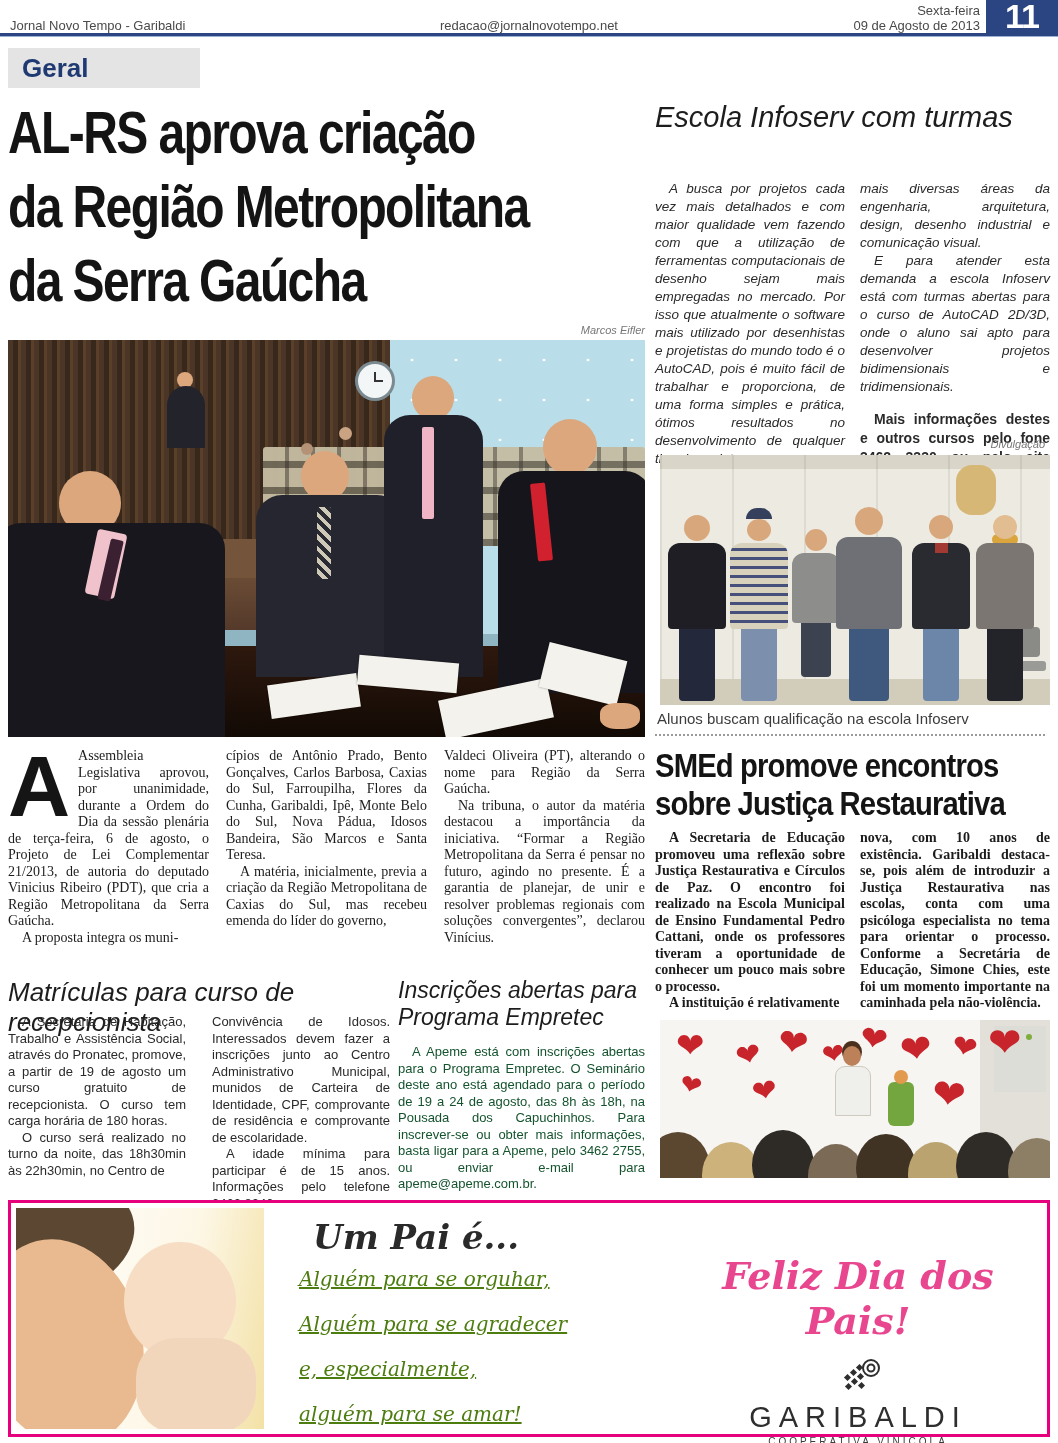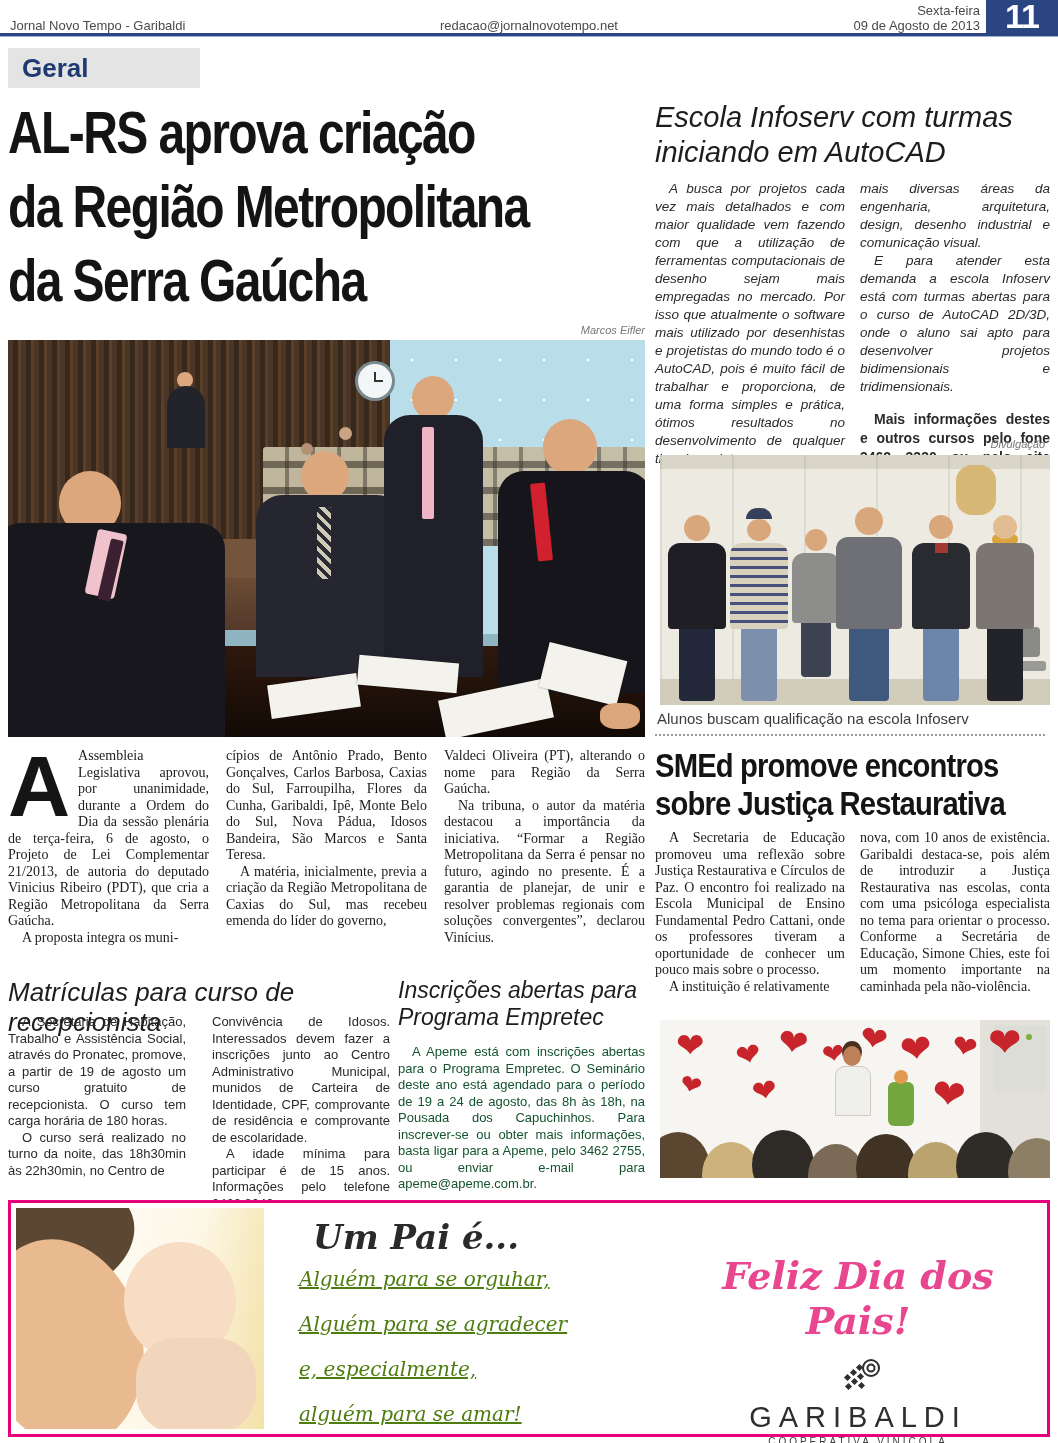--- a/index.html
+++ b/index.html
@@ -107,21 +107,21 @@
   .inf-body{top:80px;left:0;width:395px;font-style:italic;font-size:13.5px;line-height:18px;color:#2a2a2a;}
   .inf-body .col{width:190px;margin-right:15px;}
   .inf-body .col:last-child{margin-right:0;}
   .contact{font-style:normal;font-weight:bold;font-size:14px;line-height:19px;margin-top:14px !important;}
   .credit-div{top:338px;left:0;width:390px;text-align:right;}
   .inf-caption{top:610px;left:2px;font-size:15px;color:#3c3c3c;}
   .dotted{top:634px;left:0;width:390px;border-top:2px dotted #9a9a9a;}
   .smed-headline{top:646px;left:0;color:#141414;}
   .smed-headline .hl2{font-weight:bold;font-size:34px;line-height:38px;letter-spacing:-1px;
                       transform:scaleX(.86);transform-origin:0 50%;white-space:nowrap;}
-  .smed-body{top:730px;left:0;width:395px;font-size:14px;line-height:16.5px;color:#1c1c1c;}
+  .smed-body{top:730px;left:0;width:395px;font-size:14px;line-height:16.5px;color:#1c1c1c;font-weight:bold;}
   .smed-body .col{width:190px;margin-right:15px;}
   .smed-body .col:last-child{margin-right:0;}
   .credit-gb{top:905px;left:0;width:390px;text-align:right;margin-top:26px;}
 
   
   .ad{position:absolute;left:8px;top:1200px;width:1042px;height:237px;border:3px solid #e6007d;background:#fff;box-sizing:border-box;}
   .photo-dad{left:5px;top:5px;width:248px;height:221px;background:linear-gradient(100deg,#ffffff 0%,#fdf7e6 65%,#f3e1a6 100%);}
   .pd-hair{left:-30px;top:-24px;width:150px;height:110px;border-radius:50%;background:#5c4732;transform:rotate(-18deg);}
   .pd-face{left:-34px;top:30px;width:160px;height:210px;border-radius:50%;background:#e9ba90;transform:rotate(-14deg);}
   .pd-baby{left:108px;top:34px;width:112px;height:118px;border-radius:50%;background:#f6ddc4;}
@@ -230,21 +230,20 @@
     <div class="it-title">Inscrições abertas para</div>
     <div class="it-title">Programa Empretec</div>
     <div class="empretec-body">
       <p>A Apeme está com inscrições abertas para o Programa Empretec. O Seminário deste ano está agendado para o período de 19 a 24 de agosto, das 8h às 18h, na Pousada dos Capuchinhos. Para inscrever-se ou obter mais informações, basta ligar para a Apeme, pelo 3462 2755, ou enviar e-mail para apeme@apeme.com.br.</p>
     </div>
   </div>
 
   <div class="right-col">
     <div class="inf-title">
       <div>Escola Infoserv com turmas</div>
-      <div>iniciando em AutoCAD</div>
     </div>
     <div class="inf-body cols">
       <div class="col">
         <p>A busca por projetos cada vez mais detalhados e com maior qualidade vem fazendo com que a utilização de ferramentas computacionais de desenho sejam mais empregadas no mercado. Por isso que atualmente o software mais utilizado por desenhistas e projetistas do mundo todo é o AutoCAD, pois é muito fácil de trabalhar e proporciona, de uma forma simples e prática, ótimos resultados no desenvolvimento de qualquer tipo de projeto e nas</p>
       </div>
       <div class="col">
         <p class="np">mais diversas áreas da engenharia, arquitetura, design, desenho industrial e comunicação visual.</p>
         <p>E para atender esta demanda a escola Infoserv está com turmas abertas para o curso de AutoCAD 2D/3D, onde o aluno sai apto para desenvolver projetos bidimensionais e tridimensionais.</p>
         <p class="contact">Mais informações destes e outros cursos pelo fone 3462 3330 ou pelo site www.escolainfoserv.com.br</p>
       </div>

